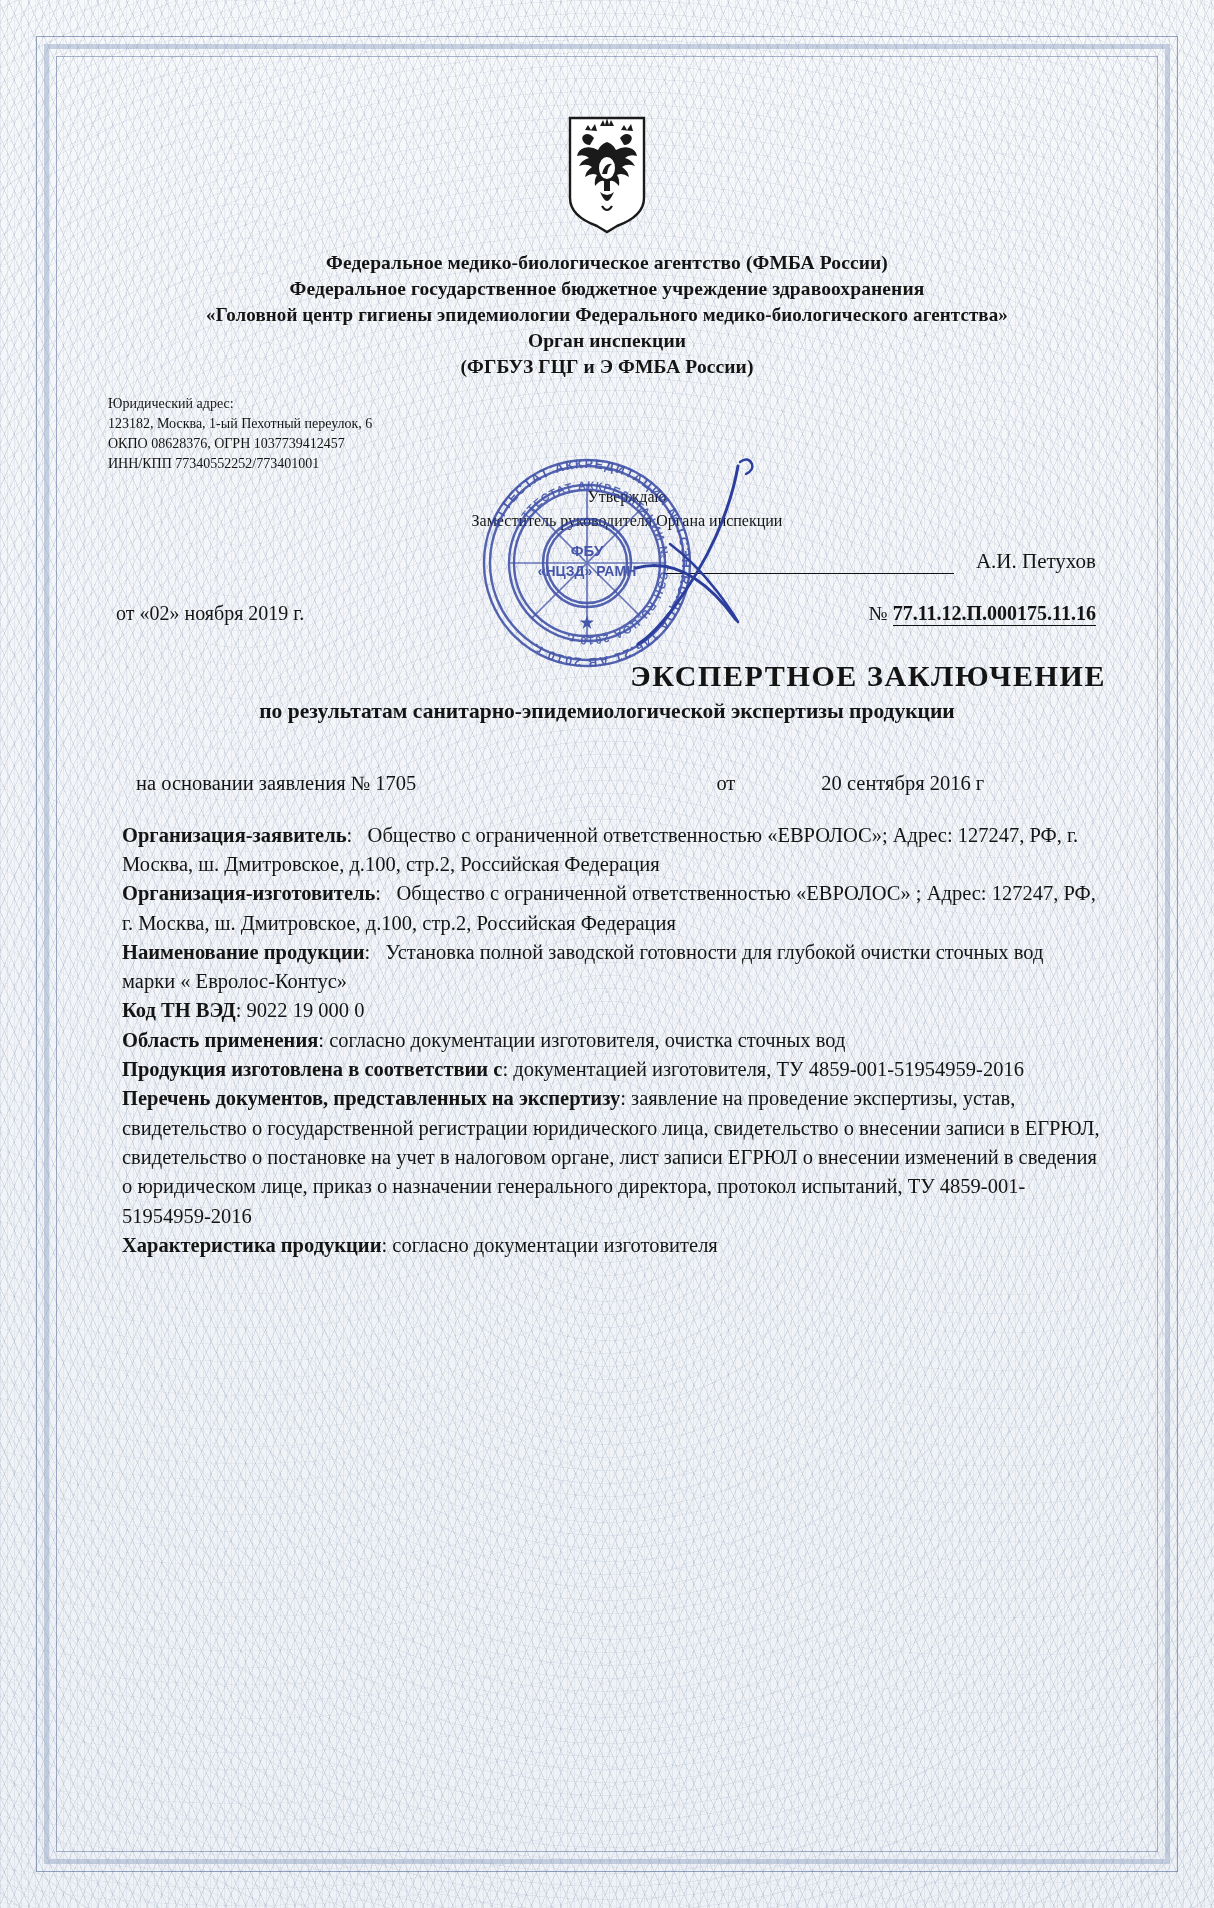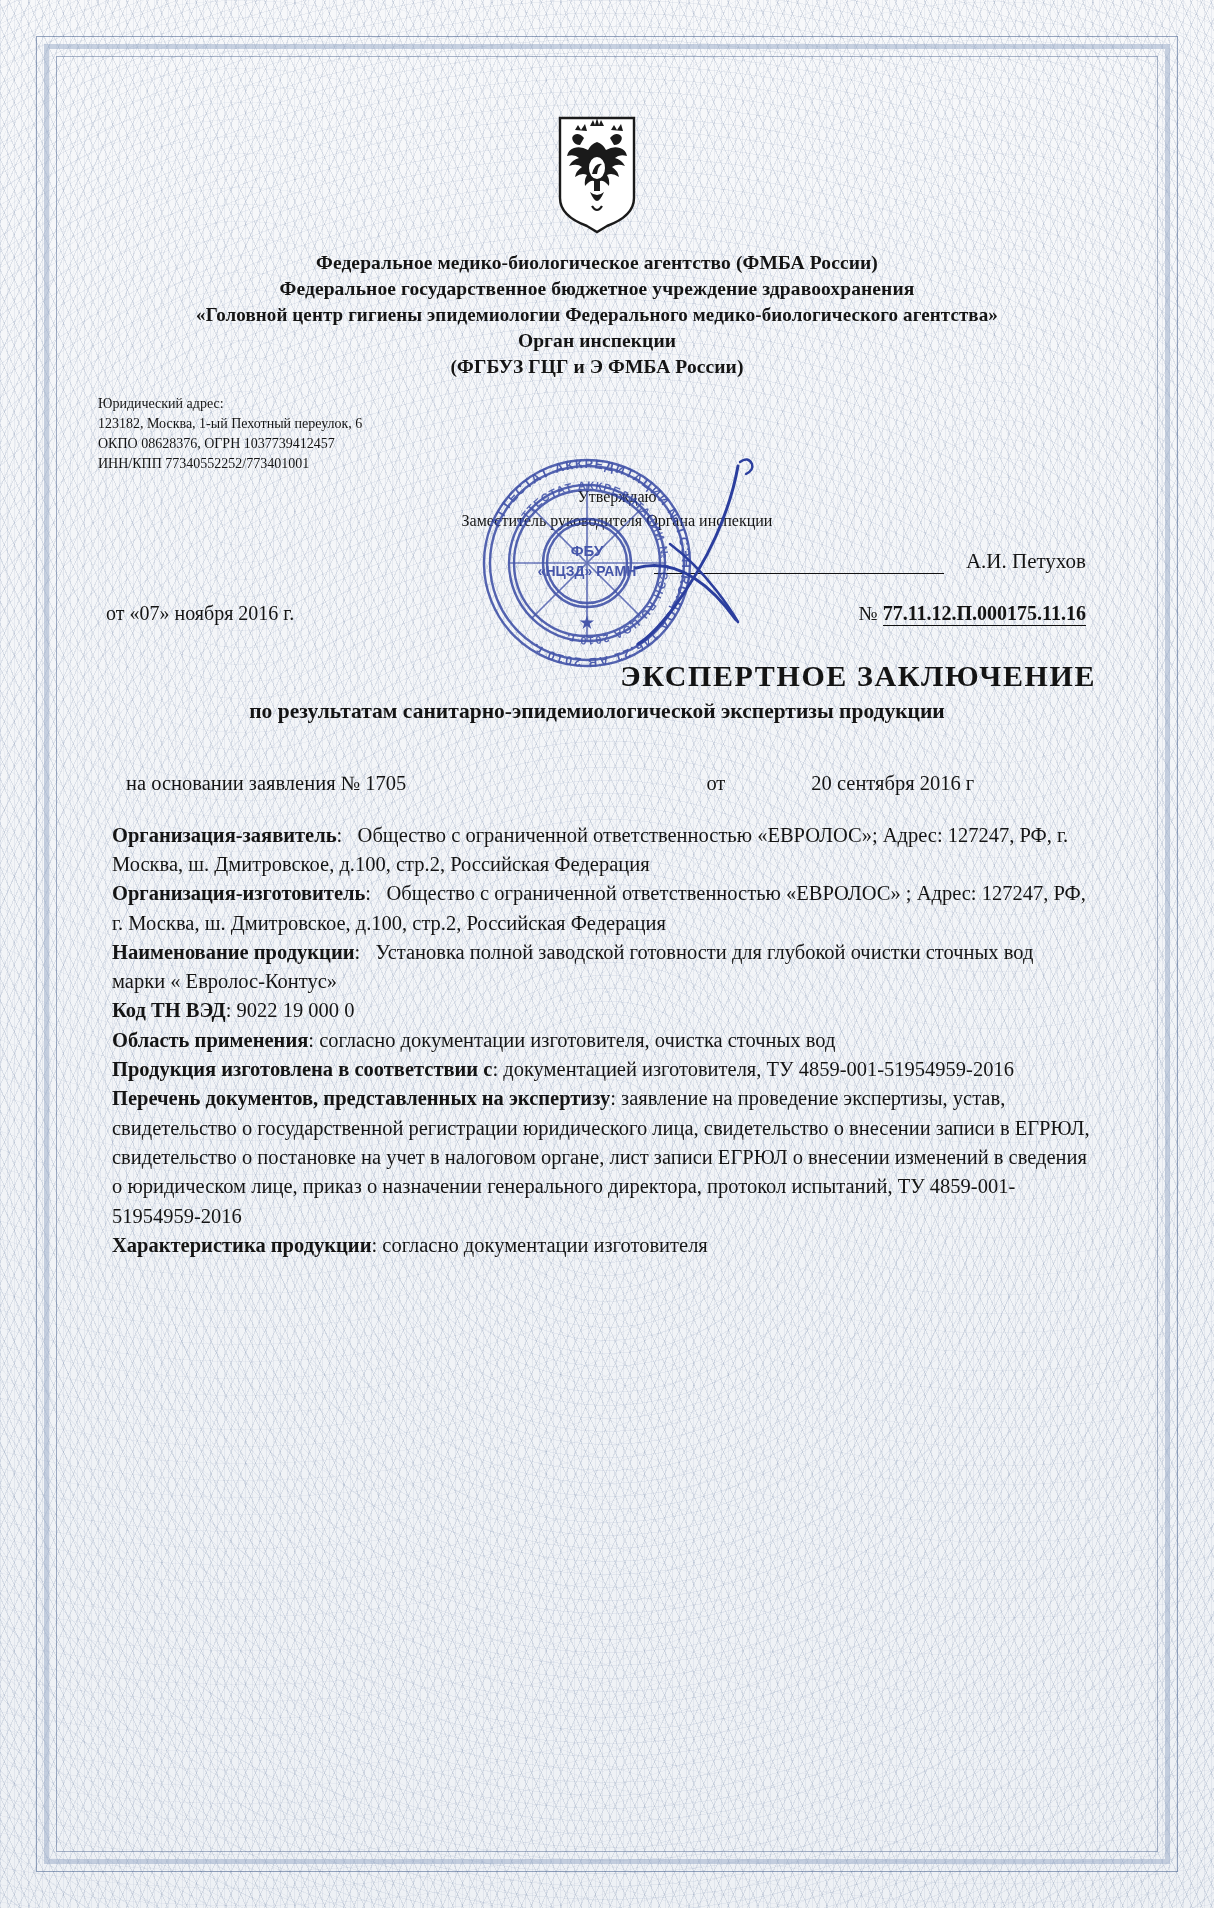--- a/index.html
+++ b/index.html
@@ -61,21 +61,21 @@
     box-sizing:border-box;
   }
   .border-inner-frame3{
     position:absolute;left:56px;top:56px;right:56px;bottom:56px;
     border:1px solid rgba(70,95,140,.45);
     box-sizing:border-box;
   }
 
   
   .content{
-    position:absolute;left:48px;top:58px;width:1098px;height:1792px;
+    position:absolute;left:58px;top:58px;width:1098px;height:1792px;
     box-sizing:border-box;
     padding:58px 50px 14px 50px;
   }
 
   .crest{width:86px;margin:0 auto 16px auto;display:block;}
 
   .org-block{text-align:center;font-weight:bold;font-size:19.5px;line-height:1.34;letter-spacing:.1px;}
   .org-block div{white-space:nowrap;}
   .org-line-wide{font-size:19px;}
 
@@ -214,21 +214,21 @@
       <div class="ut">Утверждаю</div>
       <div class="post">Заместитель руководителя Органа инспекции</div>
     </div>
 
     <div class="signer-row">
       <div class="sig-line"></div>
       <div class="signer-name">А.И. Петухов</div>
     </div>
 
     <div class="daterow">
-      <div>от «07» ноября  2016 г.</div>
+      <div>от «02» ноября  2019 г.</div>
       <div>
         <span class="nosym">№</span>
         <span class="docnum">77.11.12.П.000175.11.16</span>
       </div>
     </div>
 
     <div class="title">ЭКСПЕРТНОЕ ЗАКЛЮЧЕНИЕ</div>
     <div class="subtitle">по результатам санитарно-эпидемиологической экспертизы продукции</div>
 
     <div class="basisrow">

